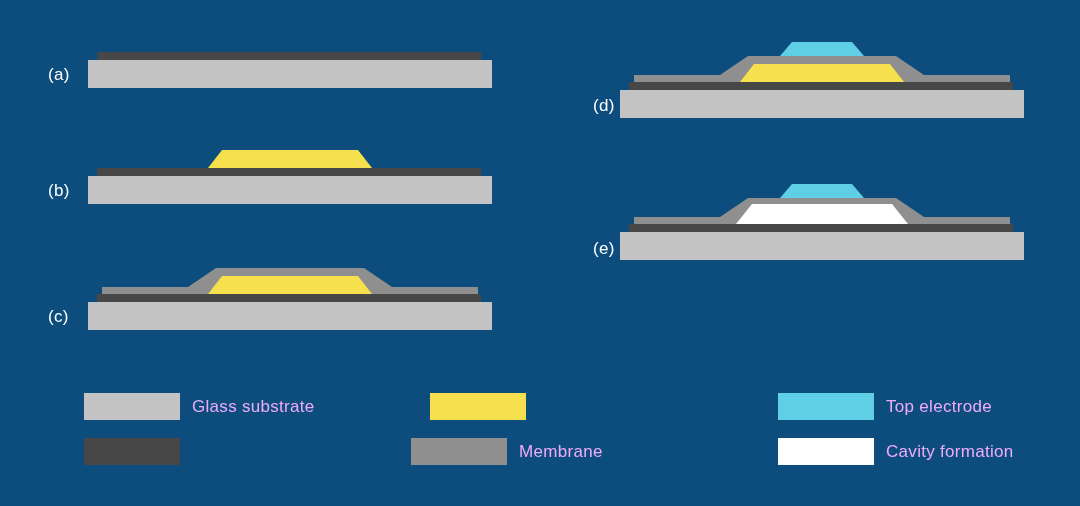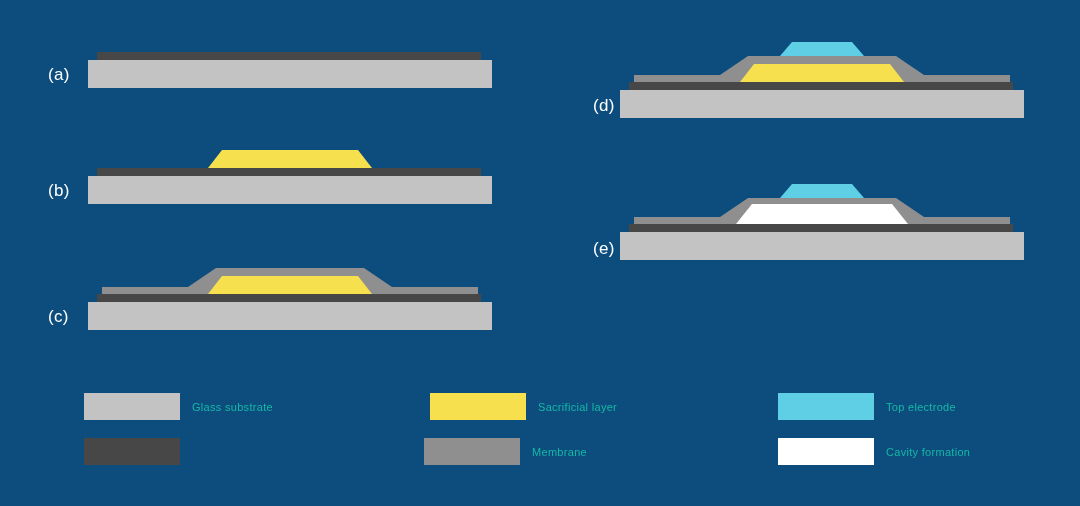--- a/index.html
+++ b/index.html
@@ -24,22 +24,22 @@
     position: absolute;
     display: block;
   }
   .legend-item {
     position: absolute;
     display: flex;
     align-items: center;
     gap: 12px;
   }
   .legend-label {
-    color: #14b8a6;
-    font-size: 11px;
+    color: #f0abfc;
+    font-size: 17px;
     letter-spacing: 0.3px;
     white-space: nowrap;
   }
   .swatch {
     display: block;
     flex: 0 0 auto;
   }
 </style>
 </head>
 <body>
@@ -97,24 +97,23 @@
     <div class="legend-item" style="left:84px; top:438px;">
       <svg class="swatch" width="96" height="27">
         <rect width="96" height="27" fill="#474747"></rect>
       </svg>
     </div>
 
     <div class="legend-item" style="left:430px; top:393px;">
       <svg class="swatch" width="96" height="27">
         <rect width="96" height="27" fill="#f6e04e"></rect>
       </svg>
-      <span class="legend-label">Sacrificial layer</span>
     </div>
 
-    <div class="legend-item" style="left:424px; top:438px;">
+    <div class="legend-item" style="left:411px; top:438px;">
       <svg class="swatch" width="96" height="27">
         <rect width="96" height="27" fill="#8f8f8f"></rect>
       </svg>
       <span class="legend-label">Membrane</span>
     </div>
 
     <div class="legend-item" style="left:778px; top:393px;">
       <svg class="swatch" width="96" height="27">
         <rect width="96" height="27" fill="#5fcfe6"></rect>
       </svg>

